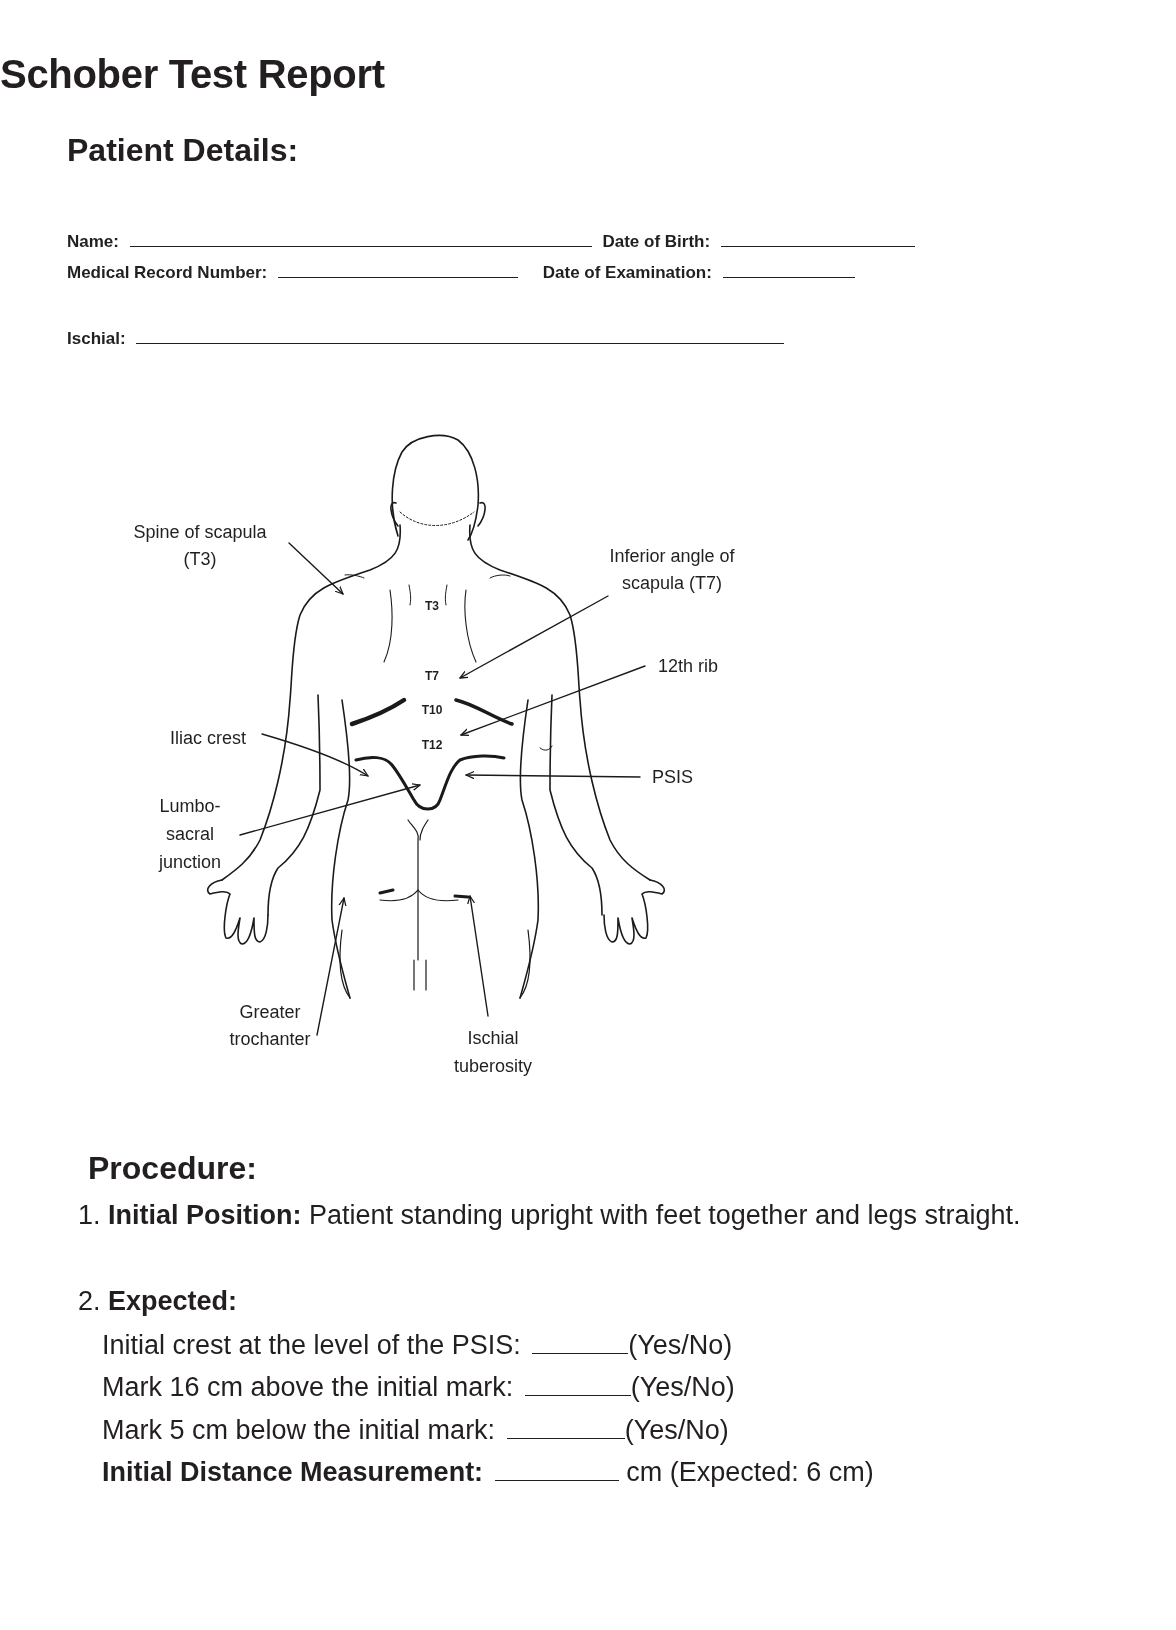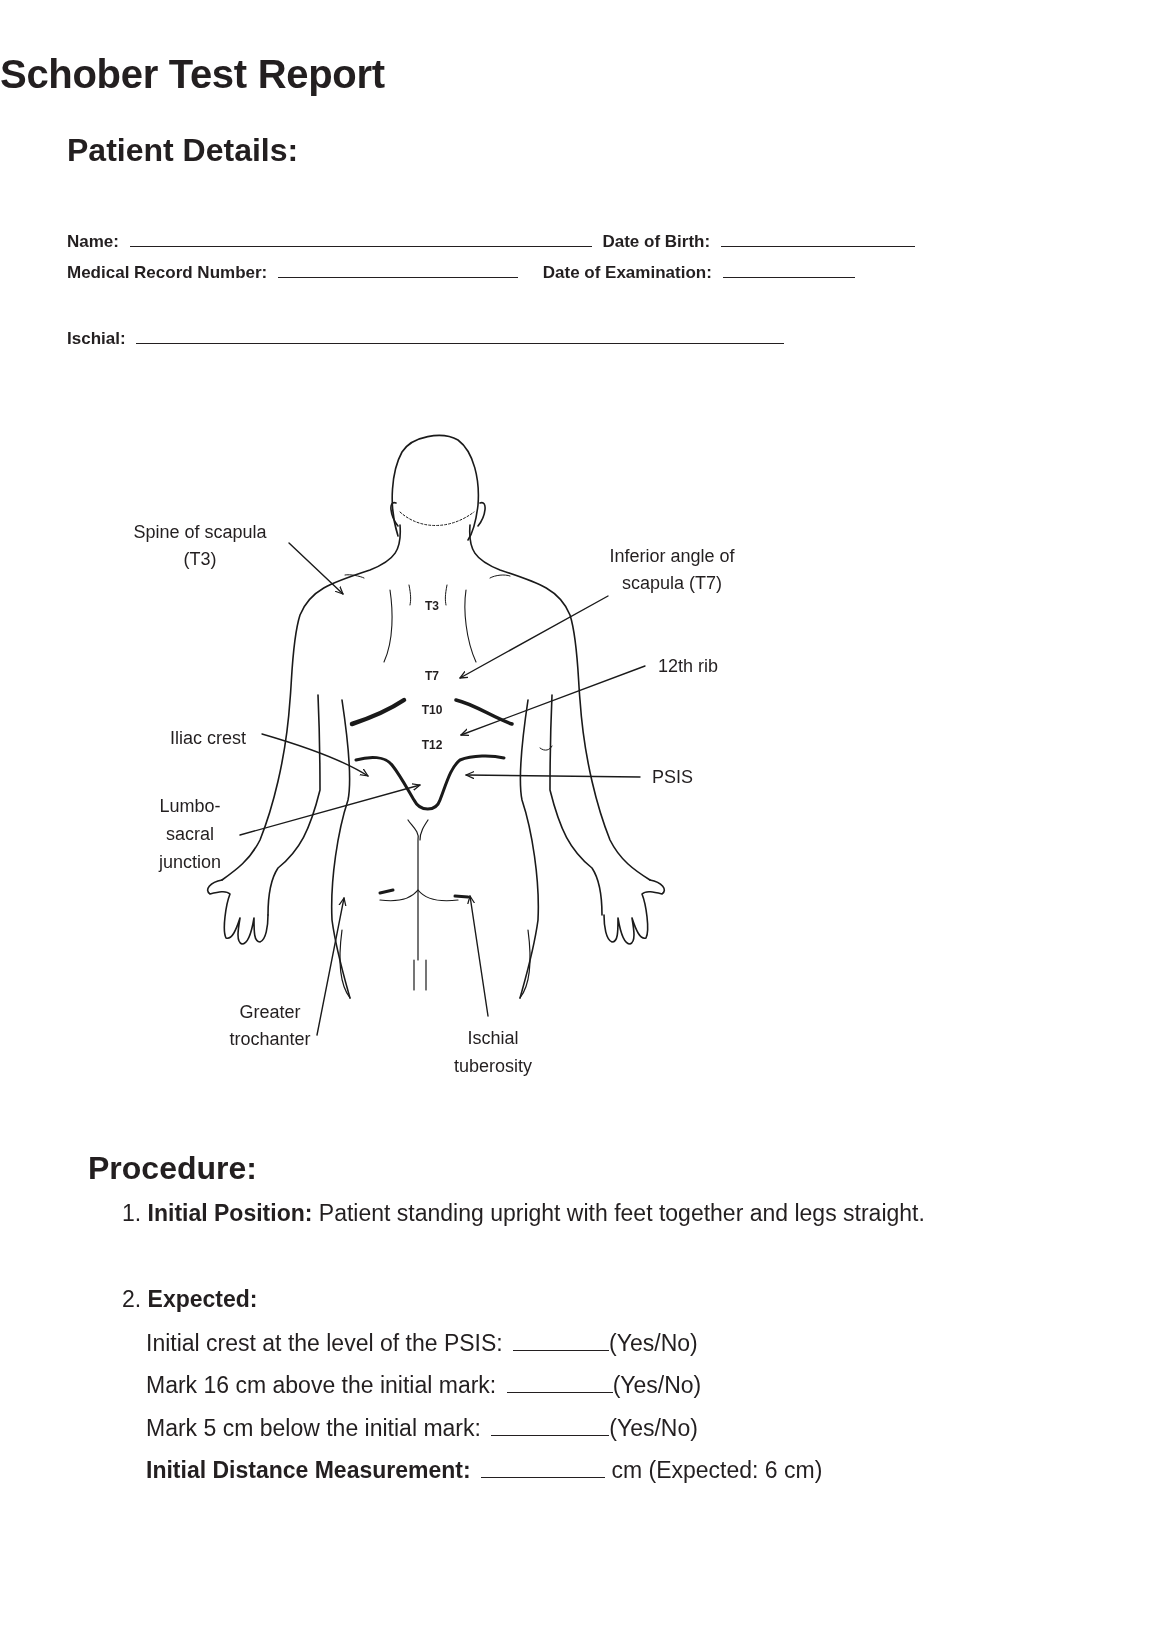--- a/index.html
+++ b/index.html
@@ -4,21 +4,21 @@
 <style>
   html, body { margin: 0; padding: 0; background: #ffffff; }
   body { width: 1176px; height: 1630px; position: relative; overflow: hidden;
          font-family: "Liberation Sans", sans-serif; color: #231f20; }
   .title { position: absolute; top: 52px; left: 0; width: 948px; text-align: left;
            font-size: 40px; font-weight: bold; letter-spacing: -0.3px; }
   .section-heading { position: absolute; left: 67px; font-size: 32px; font-weight: bold; }
   .field-row { position: absolute; left: 67px; font-size: 17px; white-space: nowrap; }
   .field-label { font-weight: bold; }
   .blank { display: inline-block; border-bottom: 1.6px solid #231f20; height: 18px; vertical-align: baseline; }
-  .proc { position: absolute; font-size: 23px; white-space: nowrap; margin-left: 44px; }
+  .proc { position: absolute; font-size: 27px; white-space: nowrap; }
   .b { font-weight: bold; }
   .diagram { position: absolute; left: 0; top: 420px; width: 1176px; height: 680px; }
   .diagram text { font-family: "Liberation Sans", sans-serif; fill: #231f20; }
 </style>
 </head>
 <body>
 
 <div>
 
   <div class="title">Schober Test Report</div>

